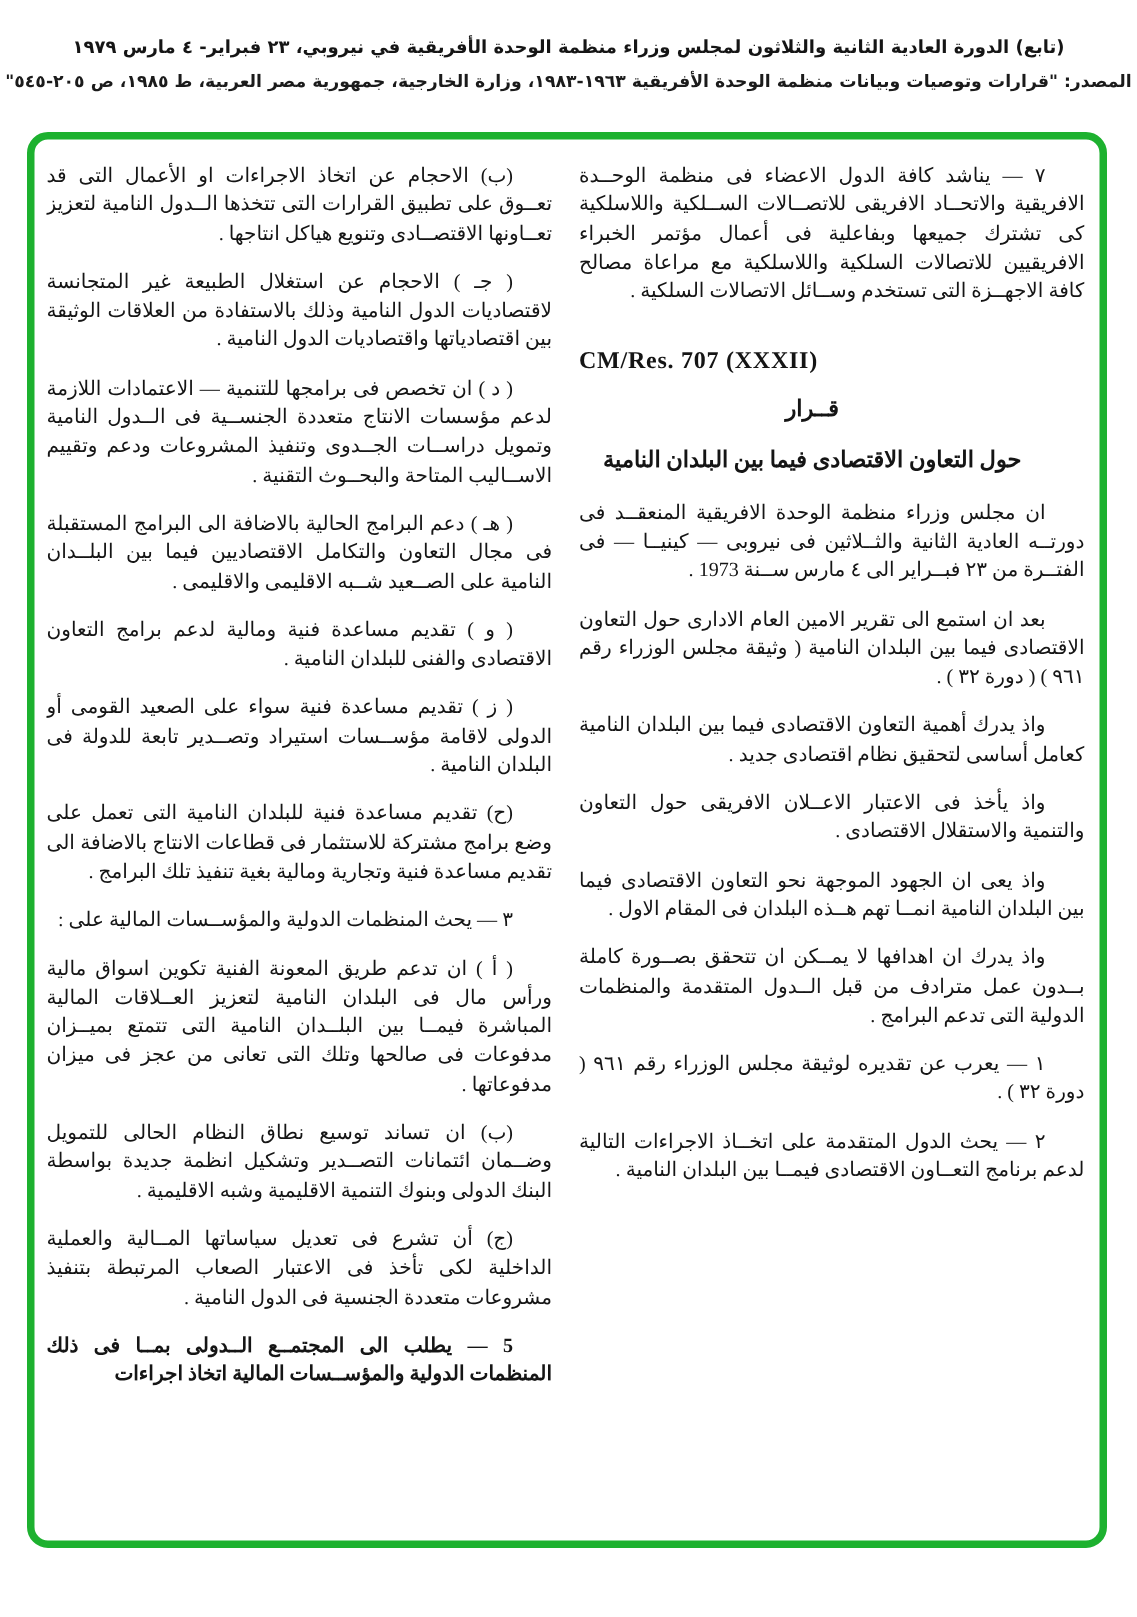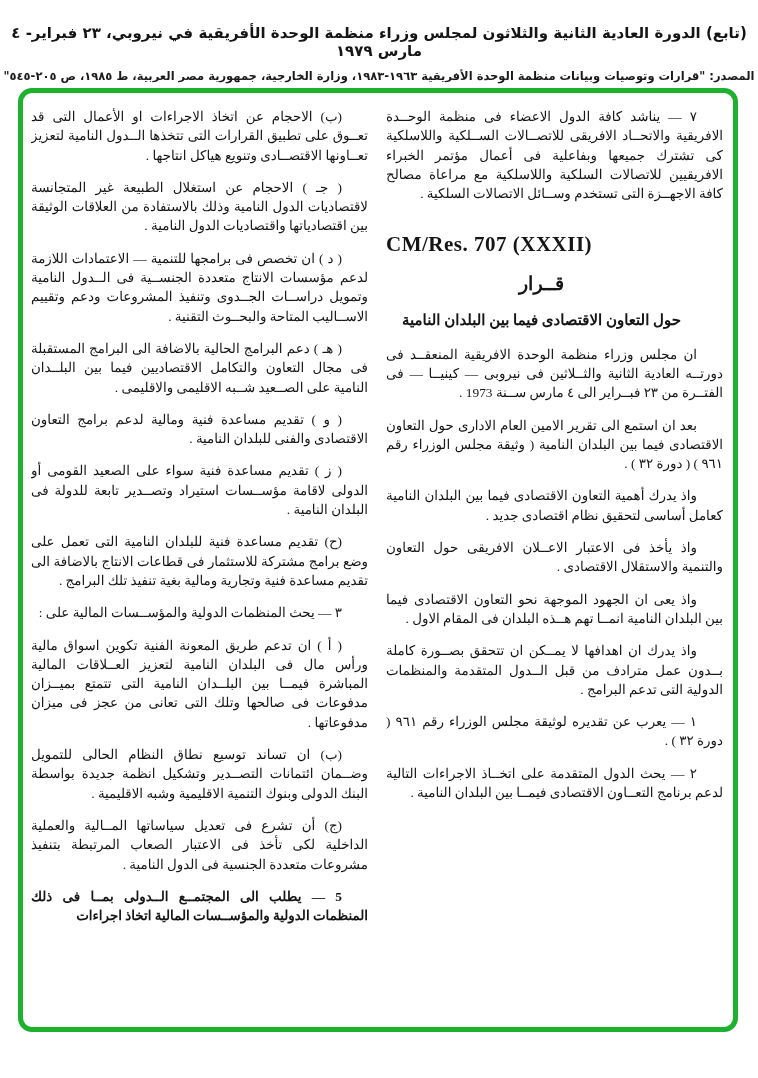--- a/index.html
+++ b/index.html
@@ -13,21 +13,21 @@
     width: 758px; height: 1078px;
     position: relative;
     overflow: hidden;
   }
   .header {
     text-align: center;
     padding-top: 24px;
     direction: rtl;
   }
   .header-title {
-    font-size: 15px;
+    font-size: 12px;
     font-weight: bold;
     letter-spacing: 0.2px;
   }
   .header-source {
     font-size: 11.5px;
     font-weight: bold;
     margin-top: 9px;
     color: #1b1b1b;
   }
   .frame {
@@ -56,28 +56,28 @@
   .col p {
     margin: 0 0 13px 0;
     text-indent: 26px;
     font-family: Liberation Serif, serif;
   }
   .res-ref {
     direction: ltr;
     text-align: left;
     font-family: "Liberation Serif", serif;
     font-weight: 600;
-    font-size: 21px;
+    font-size: 16px;
     margin: 26px 0 10px 0;
     letter-spacing: 0.5px;
   }
   .res-title {
     text-align: center;
     font-weight: bold;
-    font-size: 19px;
+    font-size: 15px;
     margin: 14px 0 12px 0;
     text-indent: 0;
   }
   .res-subtitle {
     text-align: center;
     font-weight: bold;
     font-size: 15px;
     margin: 0 0 16px 0;
     text-indent: 0;
   }

